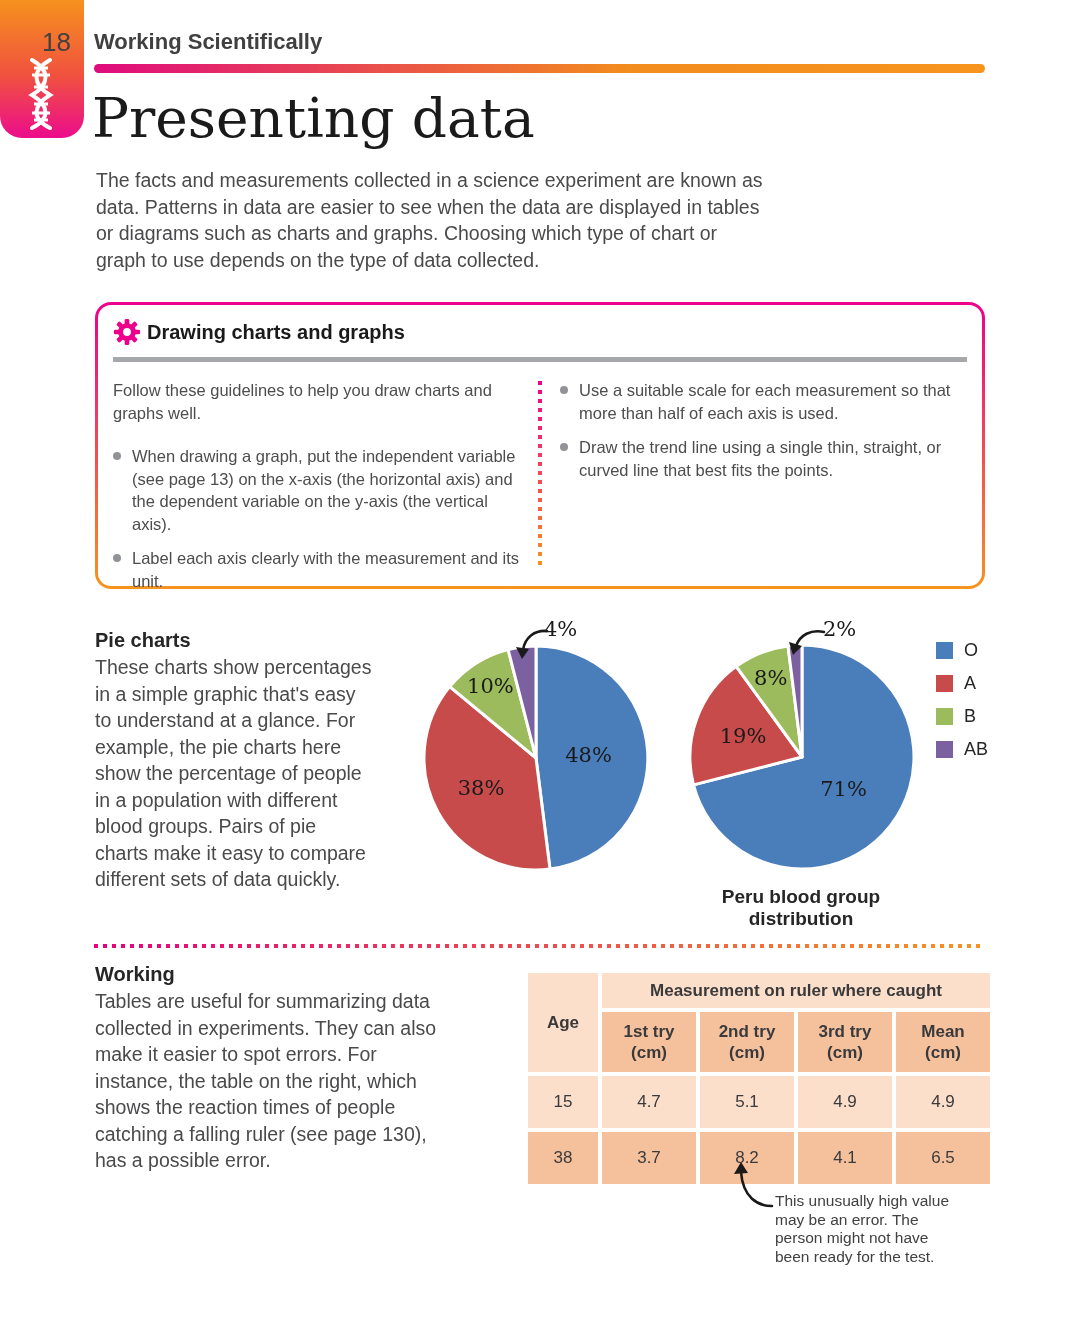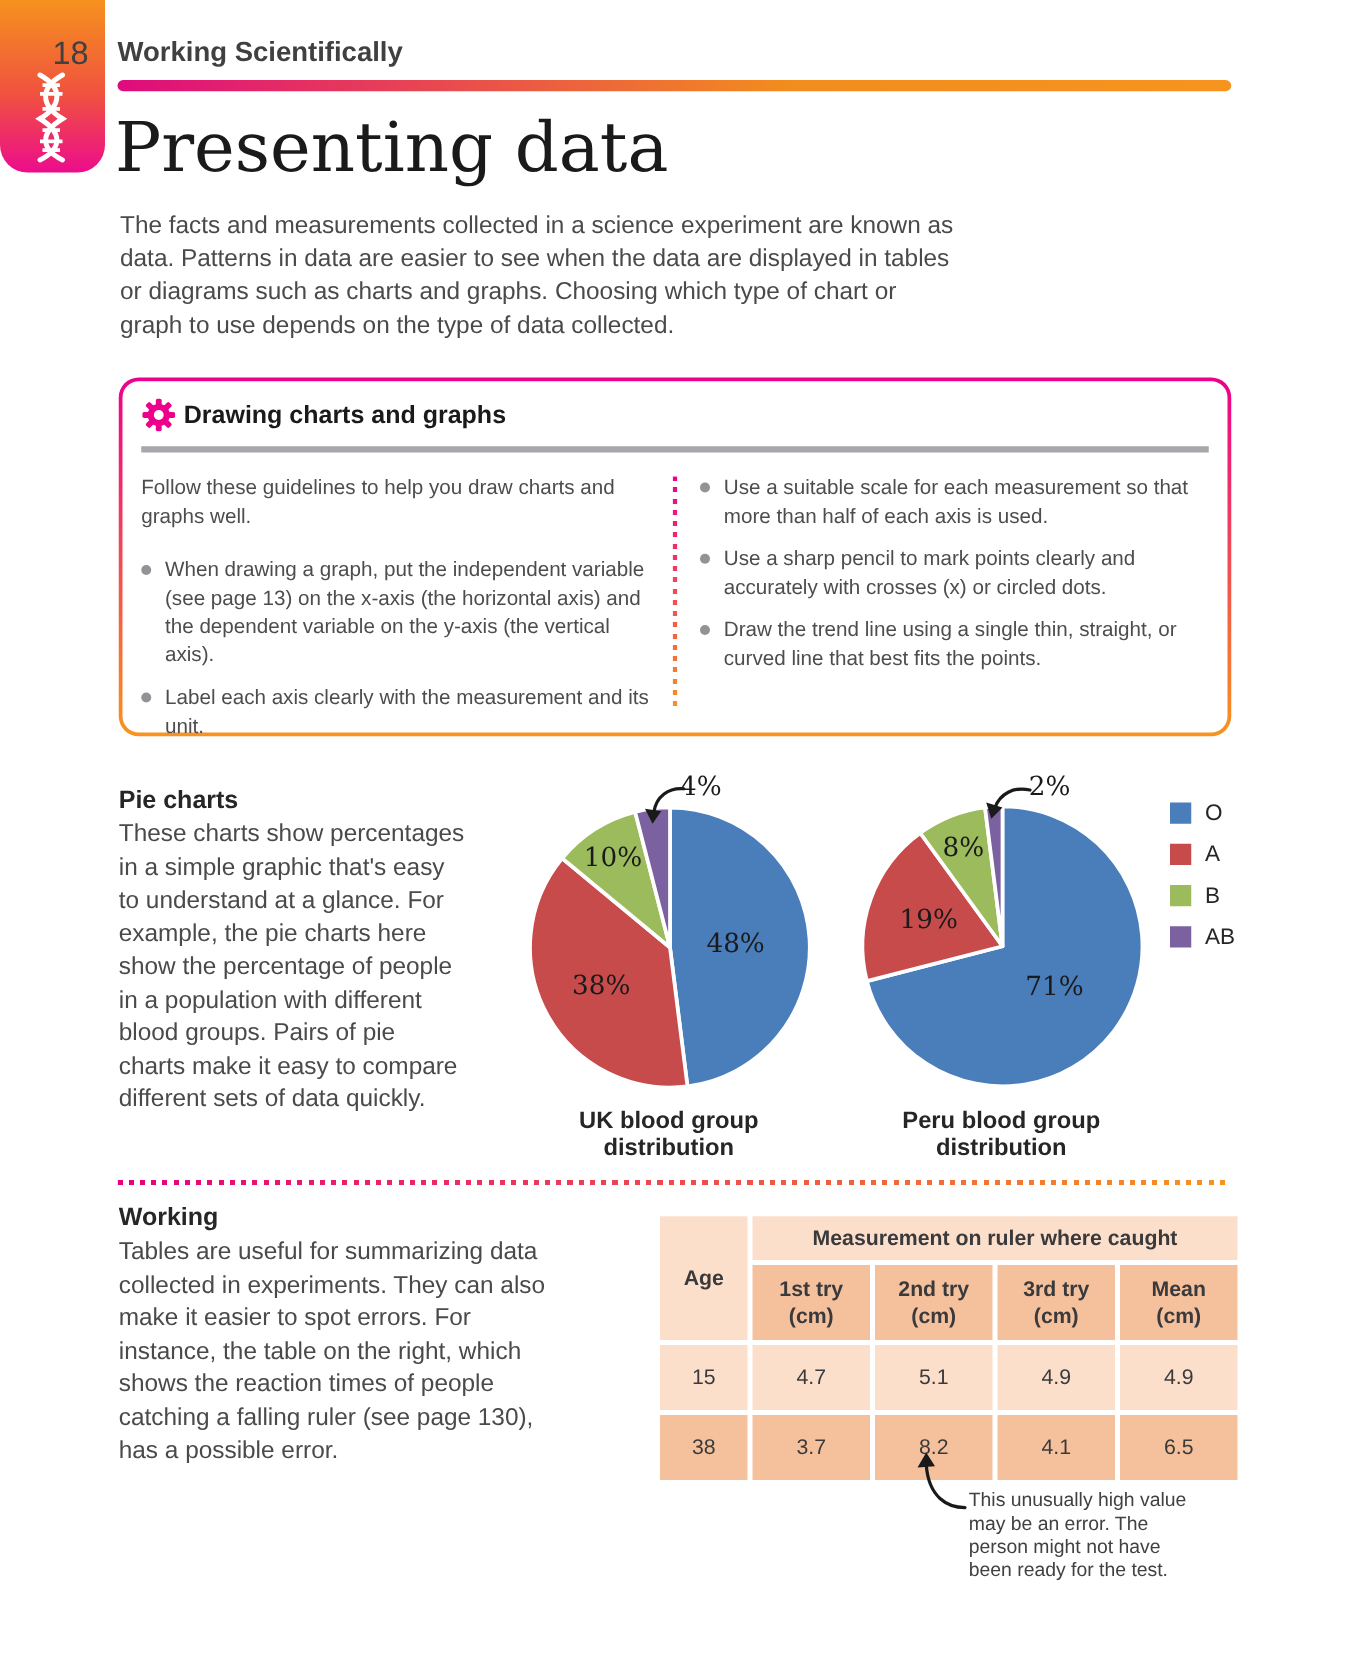--- a/index.html
+++ b/index.html
@@ -130,24 +130,20 @@
 
       <div class="divider-v"></div>
 
       <div class="gbox-right">
         <div class="bullet">
           <span class="dot"></span>
           <span>Use a suitable scale for each measurement so that more than half of each axis is used.</span>
         </div>
         <div class="bullet">
           <span class="dot"></span>
-          <span>Use a sharp pencil to mark points clearly and accurately with crosses (x) or circled dots.</span>
-        </div>
-        <div class="bullet">
-          <span class="dot"></span>
           <span>Draw the trend line using a single thin, straight, or curved line that best fits the points.</span>
         </div>
       </div>
     </div>
   </div>
 
   <div class="abs pie-heading">Pie charts</div>
   <div class="abs pie-body">These charts show percentages in a simple graphic that's easy to understand at a glance. For example, the pie charts here show the percentage of people in a population with different blood groups. Pairs of pie charts make it easy to compare different sets of data quickly.</div>
 
   <svg class="abs" style="left:410px;top:632px;" width="252" height="252" viewBox="0 0 252 252">
@@ -193,21 +189,20 @@
     <div class="legend-item">
       <span class="legend-swatch" style="background: rgb(156, 187, 92);"></span>
       <span class="legend-label">B</span>
     </div>
     <div class="legend-item">
       <span class="legend-swatch" style="background: rgb(124, 97, 161);"></span>
       <span class="legend-label">AB</span>
     </div>
   </div>
 
-  <div class="abs caption cap-uk">UK blood group distribution</div>
   <div class="abs caption cap-peru">Peru blood group distribution</div>
 
   <div class="abs divider-dotted"></div>
 
   <div class="abs tables-heading">Working</div>
   <div class="abs tables-body">Tables are useful for summarizing data collected in experiments. They can also make it easier to spot errors. For instance, the table on the right, which shows the reaction times of people catching a falling ruler (see page 130), has a possible error.</div>
 
   <table class="data">
     <tbody>
         <tr>

